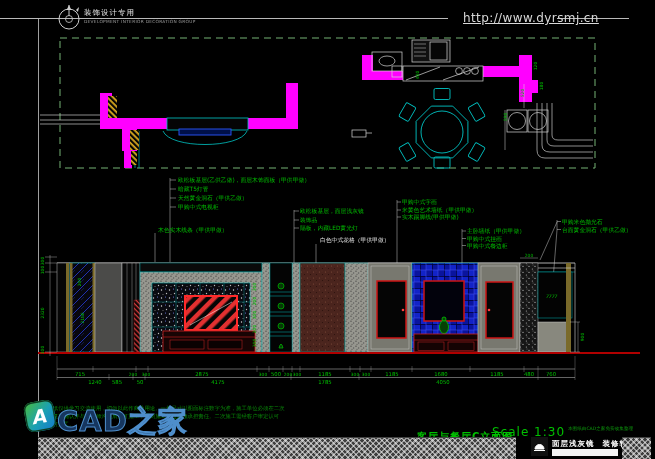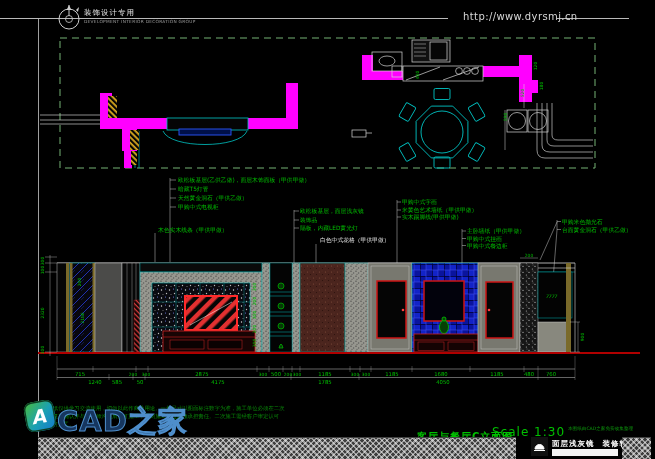--- a/index.html
+++ b/index.html
@@ -2,21 +2,21 @@
 <html><head>
 <meta charset="utf-8">
 <style>
   html,body{margin:0;padding:0;background:#000;}
   #stage{position:relative;width:655px;height:459px;background:#000;overflow:hidden;
          font-family:"DejaVu Sans","Liberation Sans",sans-serif;}
   .abs{position:absolute;}
   
   #hline1{left:0;top:18px;width:448px;height:1px;background:#b9b9b9;}
   #hline2{left:557px;top:18px;width:72px;height:1px;background:#b9b9b9;}
-  #url{left:463px;top:11px;color:#d8d8d8;font-size:10px;letter-spacing:.4px;}
+  #url{left:463px;top:11px;color:#d8d8d8;font-size:12px;letter-spacing:.4px;text-decoration:underline;}
   #logo-co{left:84px;top:8px;color:#e6e6e6;font-size:7.5px;letter-spacing:1px;}
   #logo-co-en{left:84px;top:19px;color:#9a9a9a;font-size:4.3px;letter-spacing:.3px;}
   #leftborder{left:38px;top:19px;width:1px;height:418px;background:#9f9f9f;}
   
   .hatch{background:
     repeating-linear-gradient(45deg,#8d8d8d 0 1.6px,#1c1c1c 1.6px 4px),
     repeating-linear-gradient(-45deg,#8d8d8d 0 1.6px,#262626 1.6px 4px);
     background-blend-mode:screen;border-top:1px solid #444;}
   #hatch1{left:38px;top:437px;width:478px;height:22px;}
   #hatch2{left:622px;top:437px;width:29px;height:22px;}

